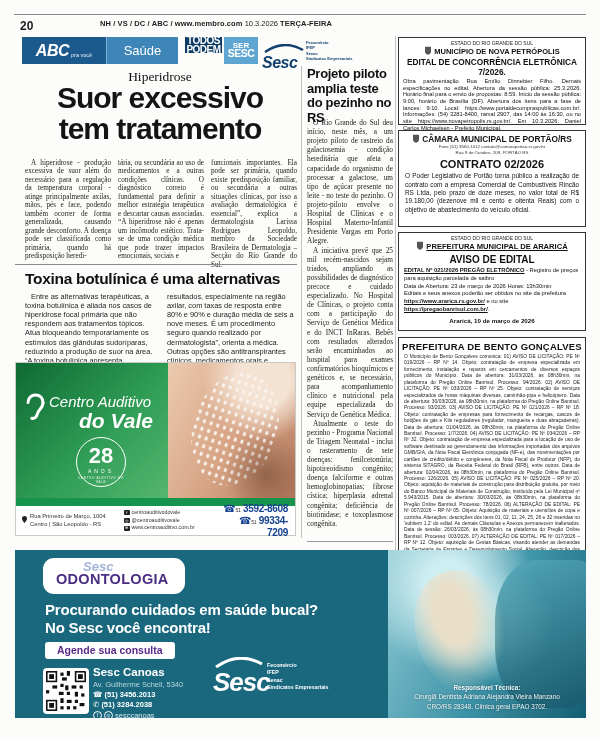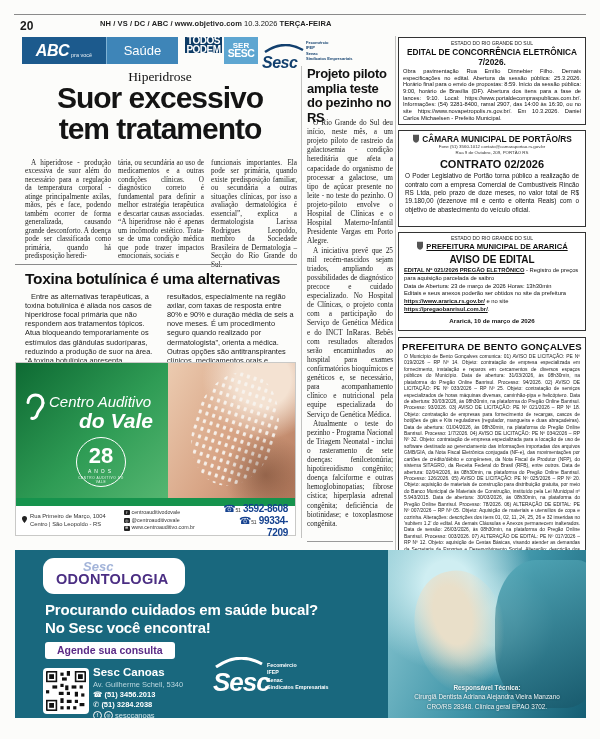--- a/index.html
+++ b/index.html
@@ -146,21 +146,21 @@
   .sesc-resp .r1{font-weight:bold;}
 </style>
 </head>
 <body>
 
 <div class="page">
 
   <div class="top-rule"></div>
   <div class="pagenum">20</div>
   <div class="masthead">
-    <b>NH / VS / DC / ABC / www.objetivo.com</b>
+    <b>NH / VS / DC / ABC / www.membro.com</b>
     <span>10.3.2026</span>
     <b>TERÇA-FEIRA</b>
   </div>
 
   <div class="abc-banner">
     <div class="abc-left">
       <span class="abc-word">ABC</span>
       <span class="abc-tag">pra você</span>
     </div>
     <div class="abc-right">Saúde</div>
@@ -264,20 +264,25 @@
   <div class="pez-head">Projeto piloto amplia teste do pezinho no RS</div>
   <div class="pez-body">
     <p>O Rio Grande do Sul deu início, neste mês, a um projeto piloto de rastreio da galactosemia - condição hereditária que afeta a capacidade do organismo de processar a galactose, um tipo de açúcar presente no leite - no teste do pezinho. O projeto-piloto envolve o Hospital de Clínicas e o Hospital Materno-Infantil Presidente Vargas em Porto Alegre.</p>
     <p>A iniciativa prevê que 25 mil recém-nascidos sejam triados, ampliando as possibilidades de diagnóstico precoce e cuidado especializado. No Hospital de Clínicas, o projeto conta com a participação do Serviço de Genética Médica e do INCT InRaras. Bebês com resultados alterados serão encaminhados ao hospital para exames confirmatórios bioquímicos e genéticos e, se necessário, para acompanhamento clínico e nutricional pela equipe especializada do Serviço de Genética Médica.</p>
     <p>Atualmente o teste do pezinho - Programa Nacional de Triagem Neonatal - inclui o rasteramento de sete doenças: fenilcetonúria; hipotireoidismo congênito; doença falciforme e outras hemoglobinopatias; fibrose cística; hiperplasia adrenal congênita; deficiência de biotinidase; e toxoplasmose congênita.</p>
   </div>
   <div class="pez-rule"></div>
 
   <div class="notice" id="np">
     <div class="n-state">ESTADO DO RIO GRANDE DO SUL</div>
+    <div class="n-name">
+      <svg class="crest" width="8" height="9" viewBox="0 0 10 12">
+        <path d="M1 1 h8 v6 q0 4 -4 4.5 q-4 -.5 -4 -4.5 z" fill="#555"></path>
+        </svg><span>MUNICÍPIO DE NOVA PETRÓPOLIS</span>
+    </div>
     <div class="np-title">EDITAL DE CONCORRÊNCIA ELETRÔNICA 7/2026.</div>
     <div class="np-body">Obra pavimentação Rua Emílio Dinnebier Filho. Demais especificações no edital. Abertura da sessão pública: 25.3.2026. Horário final para o envio de propostas: 8:59. Início da sessão pública: 9:00, horário de Brasília (DF). Abertura dos itens para a fase de lances: 9:10. Local: https://www.portaldecompraspublicas.com.br/. Informações: (54) 3281-8400, ramal 2907, das 14:00 às 16:30, ou no site https://www.novapetropolis.rs.gov.br/. Em 10.3.2026. Daniel Carlos Michaelsen - Prefeito Municipal.</div>
   </div>
 
   <div class="notice" id="portao">
     <div class="po-name">
       <svg class="crest" width="8" height="9" viewBox="0 0 10 12">
         <path d="M1 1 h8 v6 q0 4 -4 4.5 q-4 -.5 -4 -4.5 z" fill="#555"></path>
         </svg><span>CÂMARA MUNICIPAL DE PORTÃO/RS</span>
     </div>

